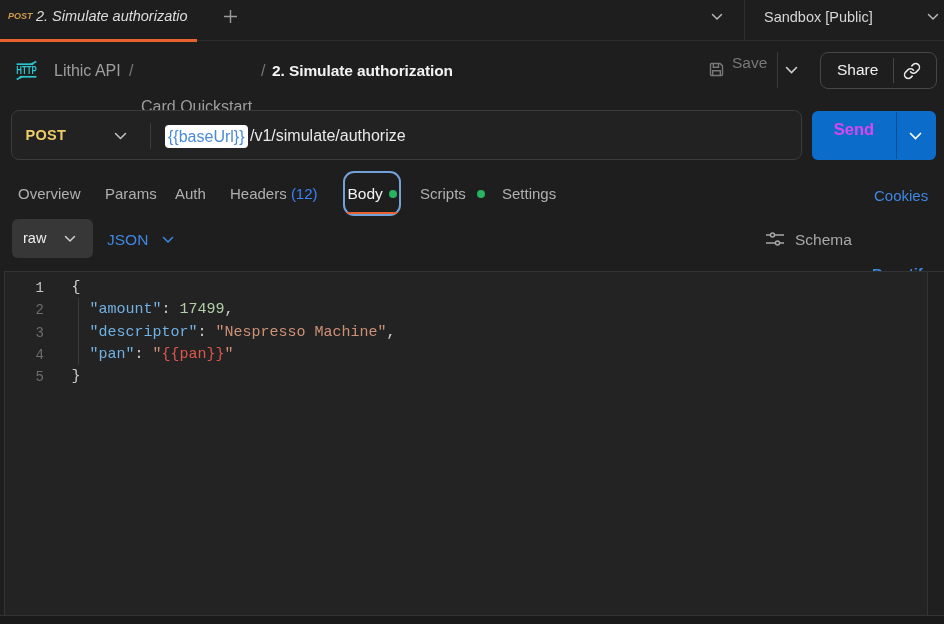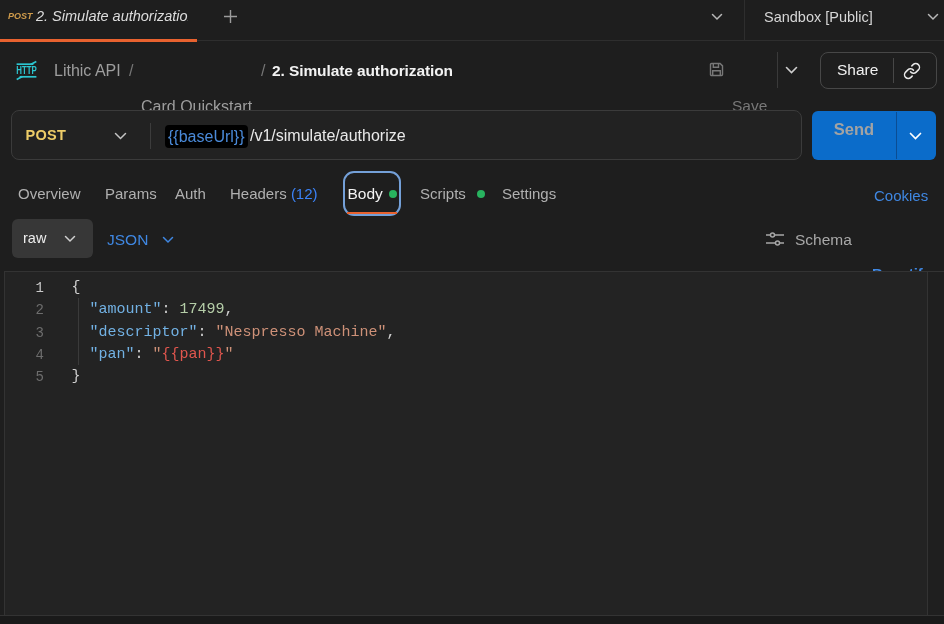--- a/index.html
+++ b/index.html
@@ -38,43 +38,43 @@
 <div class="abs" style="left:129px;top:62px;font-size:16px;color:#757575;">/</div>
 <div class="abs" style="left:141px;top:62px;font-size:16px;color:#9e9e9e;margin-top:36px;">Card Quickstart</div>
 <div class="abs" style="left:261px;top:62px;font-size:16px;color:#757575;">/</div>
 <div class="abs" style="left:272px;top:62px;font-size:15.5px;letter-spacing:-0.1px;color:#f2f2f2;font-weight:700;">2. Simulate authorization</div>
 
 <svg class="abs" style="left:708px;top:61px;" width="17" height="17" viewBox="0 0 17 17">
   <path d="M2.5 3.5a1 1 0 0 1 1-1h8.6l2.4 2.4v8.6a1 1 0 0 1-1 1h-10a1 1 0 0 1-1-1z" stroke="#787878" stroke-width="1.4" fill="none"></path>
   <path d="M5.3 2.8v3.4h5.2V2.8" stroke="#787878" stroke-width="1.4" fill="none"></path>
   <path d="M4.7 14.3v-4.6h7.6v4.6" stroke="#787878" stroke-width="1.4" fill="none"></path>
 </svg>
-<div class="abs" style="left:732px;top:54px;font-size:15.5px;color:#787878;margin-top:43px;">Save</div>
+<div class="abs" style="left:732px;top:54px;font-size:15.5px;color:#787878;">Save</div>
 <div class="abs" style="left:777px;top:52px;width:1px;height:36px;background:#3a3a3a;"></div>
 <svg class="abs" style="left:785px;top:66px;" width="13" height="9" viewBox="0 0 13 9">
     <path d="M1.5 1.5 6.5 6.5l5-5" stroke="#cfcfcf" stroke-width="1.6" fill="none" stroke-linecap="round"></path>
   </svg>
 <div class="abs" style="left:820px;top:52px;width:117px;height:37px;border:1px solid #474747;border-radius:8px;"></div>
 <div class="abs" style="left:837px;top:61px;font-size:15.5px;color:#f0f0f0;">Share</div>
 <div class="abs" style="left:893px;top:58px;width:1px;height:25px;background:#474747;"></div>
 <svg class="abs" style="left:903px;top:62px;" width="18" height="18" viewBox="0 0 24 24" fill="none" stroke="#e8e8e8" stroke-width="2" stroke-linecap="round" stroke-linejoin="round">
     <path d="M10 13a5 5 0 0 0 7.54.54l3-3a5 5 0 0 0-7.07-7.07l-1.72 1.71"></path>
     <path d="M14 11a5 5 0 0 0-7.54-.54l-3 3a5 5 0 0 0 7.07 7.07l1.71-1.71"></path>
   </svg>
 
 <div class="abs" style="left:11px;top:110px;width:791px;height:50px;background:#222222;border:1px solid #3b3b3b;border-radius:8px;"></div>
 <div class="abs" style="left:25.5px;top:127px;font-size:14.5px;font-weight:700;color:#eecd68;letter-spacing:.3px;">POST</div>
 <svg class="abs" style="left:114px;top:132px;" width="13" height="9" viewBox="0 0 13 9">
     <path d="M1.5 1.5 6.5 6.5l5-5" stroke="#c4c4c4" stroke-width="1.5" fill="none" stroke-linecap="round"></path>
   </svg>
 <div class="abs" style="left:150px;top:123px;width:1px;height:26px;background:#3c3c3c;"></div>
-<div class="abs" style="left:165px;top:125px;height:23px;background:#000000;border-radius:4px;padding:0 3px;display:flex;align-items:center;font-size:16px;color:#4a8ad9;">{{baseUrl}}</div>
+<div class="abs" style="left:165px;top:125px;height:23px;background:#ffffff;border-radius:4px;padding:0 3px;display:flex;align-items:center;font-size:16px;color:#4a8ad9;">{{baseUrl}}</div>
 <div class="abs" style="left:250px;top:127px;font-size:16px;color:#e9e9e9;">/v1/simulate/authorize</div>
 <div class="abs" style="left:812px;top:111px;width:124px;height:49px;background:#0b6cca;border-radius:6px;"></div>
-<div class="abs" style="left:812px;top:111px;width:84px;height:37px;display:flex;align-items:center;justify-content:center;font-size:16.5px;font-weight:700;color:#a3a3a3;">Send</div>
+<div class="abs" style="left:812px;top:111px;width:84px;height:37px;display:flex;align-items:center;justify-content:center;font-size:16.5px;font-weight:700;color:#d946ef;">Send</div>
 <div class="abs" style="left:896px;top:112px;width:1px;height:47px;background:rgba(10,40,80,.45);"></div>
 <svg class="abs" style="left:909px;top:132px;" width="13" height="9" viewBox="0 0 13 9">
     <path d="M1.5 1.5 6.5 6.5l5-5" stroke="#fff" stroke-width="1.7" fill="none" stroke-linecap="round"></path>
   </svg>
 
 <div class="abs" style="left:18px;top:185px;font-size:15px;color:#b0b0b0;">Overview</div>
 <div class="abs" style="left:105px;top:185px;font-size:15px;color:#b0b0b0;">Params</div>
 <div class="abs" style="left:175px;top:185px;font-size:15px;color:#b0b0b0;">Auth</div>
 <div class="abs" style="left:230px;top:185px;font-size:15px;color:#b0b0b0;">Headers <span style="color:#3b82f6;">(12)</span></div>
 <div class="abs" style="left:343px;top:171px;width:57.5px;height:45px;border:2.5px solid #74a0d8;border-radius:11px;"></div>

